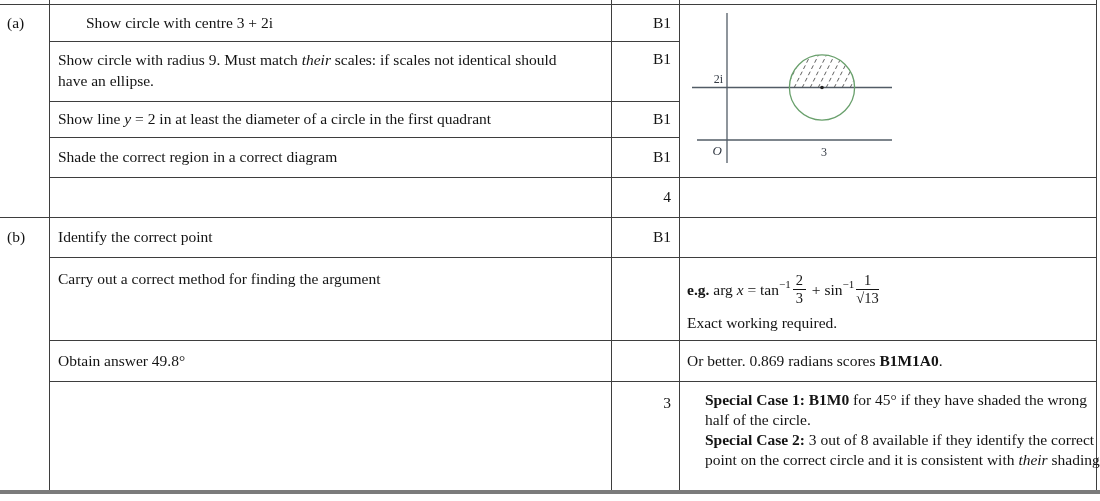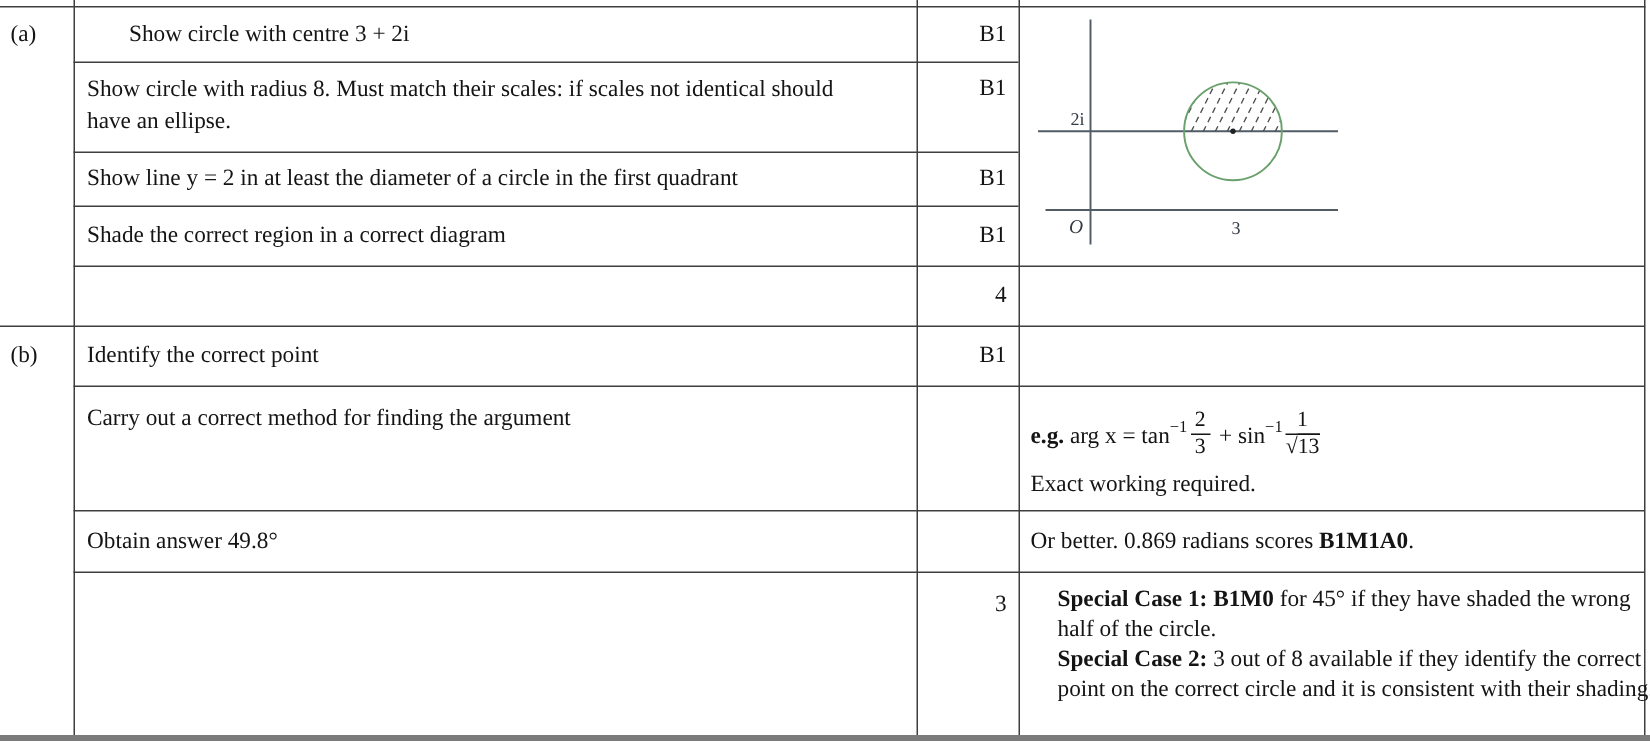--- a/index.html
+++ b/index.html
@@ -9,21 +9,21 @@
     color:#141414;font-size:15.5px;overflow:hidden;
   }
   .vline{position:absolute;top:0;width:1.4px;height:491px;background:#3e3e3e;}
   .hline{position:absolute;height:1.4px;background:#3e3e3e;}
   .hline.thick{height:4px;background:#7b7b7b;}
   .cell{position:absolute;box-sizing:border-box;}
   .vcenter{display:flex;align-items:center;}
   .vcenter-right{display:flex;align-items:center;justify-content:flex-end;}
   .mark{font-weight:normal;text-align:right;padding-right:8px;}
   .b{font-weight:bold;}
-  .it{}
+  .it{font-style:italic;}
   .desc{padding-left:9px;padding-right:14px;line-height:1.38;}
   .note{padding-left:8px;padding-right:6px;line-height:1.3;}
   .note p{margin:0;}
   sup.exp{font-size:11px;position:relative;top:-1px;vertical-align:super;letter-spacing:0;}
   .frac{display:inline-block;vertical-align:middle;text-align:center;margin:0 2px;transform:translateY(-2px);font-size:14.5px;line-height:1.05;}
   .frac .num{display:block;border-bottom:1.4px solid #141414;padding:0 3px 1px 3px;}
   .frac .den{display:block;padding-top:1px;}
   .radicand{border-top:1.4px solid #141414;padding-top:0px;}
   .formula{white-space:nowrap;}
   svg text{font-family:"Liberation Serif","DejaVu Serif",serif;}
@@ -53,21 +53,21 @@
     <span>(a)</span>
   </div>
   <div class="cell vcenter" style="left:0;top:217px;width:49px;height:40px;padding-left:7px;">
     <span>(b)</span>
   </div>
 
   <div class="cell desc vcenter" style="left:62px;top:4px;width:562px;height:37px;margin-left:15px;">
     <span>Show circle with centre 3 + 2i</span>
   </div>
   <div class="cell desc" style="left:49px;top:41px;width:562px;height:60px;padding-top:8px;">
-    <div style="width:524px;"><span>Show circle with radius 8. Must match </span><span class="it">their</span><span> scales: if scales not identical should have an ellipse.</span></div>
+    <div style="width:524px;"><span>Show circle with radius 9. Must match </span><span class="it">their</span><span> scales: if scales not identical should have an ellipse.</span></div>
   </div>
   <div class="cell desc vcenter" style="left:49px;top:101px;width:562px;height:36px;">
     <span><span>Show line </span><span class="it">y</span><span> = 2 in at least the diameter of a circle in the first quadrant</span></span>
   </div>
   <div class="cell desc vcenter" style="left:49px;top:217px;width:562px;height:40px;">
     <span>Identify the correct point</span>
   </div>
 
   <div class="cell desc vcenter" style="left:49px;top:137px;width:562px;height:40px;">
     <span>Shade the correct region in a correct diagram</span>

